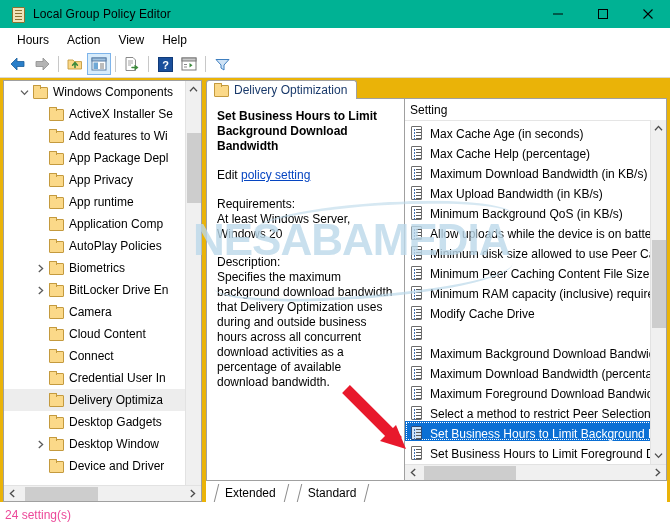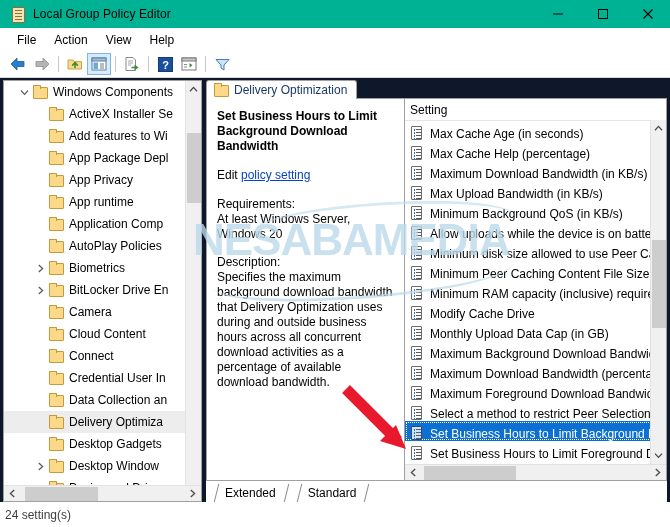--- a/index.html
+++ b/index.html
@@ -60,21 +60,21 @@
   }
   .tbtn{
     width:24px;height:22px;display:flex;align-items:center;justify-content:center;
     position:relative;
   }
   .tbtn.sel{background:#d7ecfb;border:1px solid #7eb4ea;box-sizing:border-box;}
   .tsep{width:1px;height:16px;background:#c8c8c8;margin:0 4px;}
 
   
   .content{
-    flex:1 1 auto;display:flex;background:#0f172a;
+    flex:1 1 auto;display:flex;background:#eab308;
     padding:0 3px 0 3px;box-sizing:border-box;min-height:0;
   }
 
   
   .treepane{
     width:197px;flex:0 0 197px;
     border:1px solid #a0a0a0;background:#fff;
     display:flex;flex-direction:column;position:relative;overflow:hidden;
     margin-top:2px;
   }
@@ -224,21 +224,21 @@
     position:absolute;right:0;top:0;bottom:0;width:9px;
     border-right:1px solid #8a8a8a;transform:skewX(-14deg);
   }
   .btab.active{font-weight:normal;}
   .btab.active .skewL, .btab.active .skewR{border-color:#8a8a8a;}
 
   
   .statusbar{
     flex:0 0 24px;height:24px;background:#fff;
     display:flex;align-items:center;padding-left:5px;
-    font-size:12px;color:#404040;border-top:1px solid #ffffff;
+    font-size:12px;color:#ec4899;border-top:1px solid #ffffff;
   }
 
   
   .watermark{
     position:absolute;left:193px;top:218px;width:345px;height:80px;
     pointer-events:none;z-index:60;
   }
   .wm-text{
     font-family:"Liberation Sans", sans-serif;
     font-size:44px;font-weight:bold;color:#bcd9ea;opacity:.80;
@@ -282,21 +282,21 @@
       <div class="winbtn">
         <svg width="12" height="12" viewBox="0 0 12 12">
             <line x1="1.5" y1="1.5" x2="10.5" y2="10.5" stroke="#000" stroke-width="1.1"></line>
             <line x1="10.5" y1="1.5" x2="1.5" y2="10.5" stroke="#000" stroke-width="1.1"></line>
           </svg>
       </div>
     </div>
   </div>
 
   <div class="menubar">
-    <div class="menuitem">File</div>
+    <div class="menuitem">Hours</div>
     <div class="menuitem">Action</div>
     <div class="menuitem">View</div>
     <div class="menuitem">Help</div>
   </div>
 
   <div class="toolbar">
     <div class="tbtn">
       <svg width="18" height="16" viewBox="0 0 18 16">
         <path d="M8 2 L2 8 L8 14 L8 10.5 L15 10.5 L15 5.5 L8 5.5 Z" fill="#2a7fc9" stroke="#1b5d99" stroke-width=".8" stroke-linejoin="round"></path>
       </svg>
@@ -459,27 +459,20 @@
             <span class="folder"></span>
             <span class="tlabel">Connect</span>
           </div>
           <div class="trow">
             <span style="width: 44px; flex: 0 0 auto; display: flex; justify-content: flex-end;">
               <span class="twist"></span>
             </span>
             <span class="folder"></span>
             <span class="tlabel">Credential User In</span>
           </div>
-          <div class="trow">
-            <span style="width: 44px; flex: 0 0 auto; display: flex; justify-content: flex-end;">
-              <span class="twist"></span>
-            </span>
-            <span class="folder"></span>
-            <span class="tlabel">Data Collection an</span>
-          </div>
           <div class="trow sel">
             <span style="width: 44px; flex: 0 0 auto; display: flex; justify-content: flex-end;">
               <span class="twist"></span>
             </span>
             <span class="folder"></span>
             <span class="tlabel">Delivery Optimiza</span>
           </div>
           <div class="trow">
             <span style="width: 44px; flex: 0 0 auto; display: flex; justify-content: flex-end;">
               <span class="twist"></span>
@@ -622,21 +615,20 @@
               <div class="lrow">
                 <span class="policy-icon">
                   <span class="pg"></span>
                 </span>
                 <span>Modify Cache Drive</span>
               </div>
               <div class="lrow">
                 <span class="policy-icon">
                   <span class="pg"></span>
                 </span>
-                <span>Monthly Upload Data Cap (in GB)</span>
               </div>
               <div class="lrow">
                 <span class="policy-icon">
                   <span class="pg"></span>
                 </span>
                 <span>Maximum Background Download Bandwidth (percentage)</span>
               </div>
               <div class="lrow">
                 <span class="policy-icon">
                   <span class="pg"></span>

